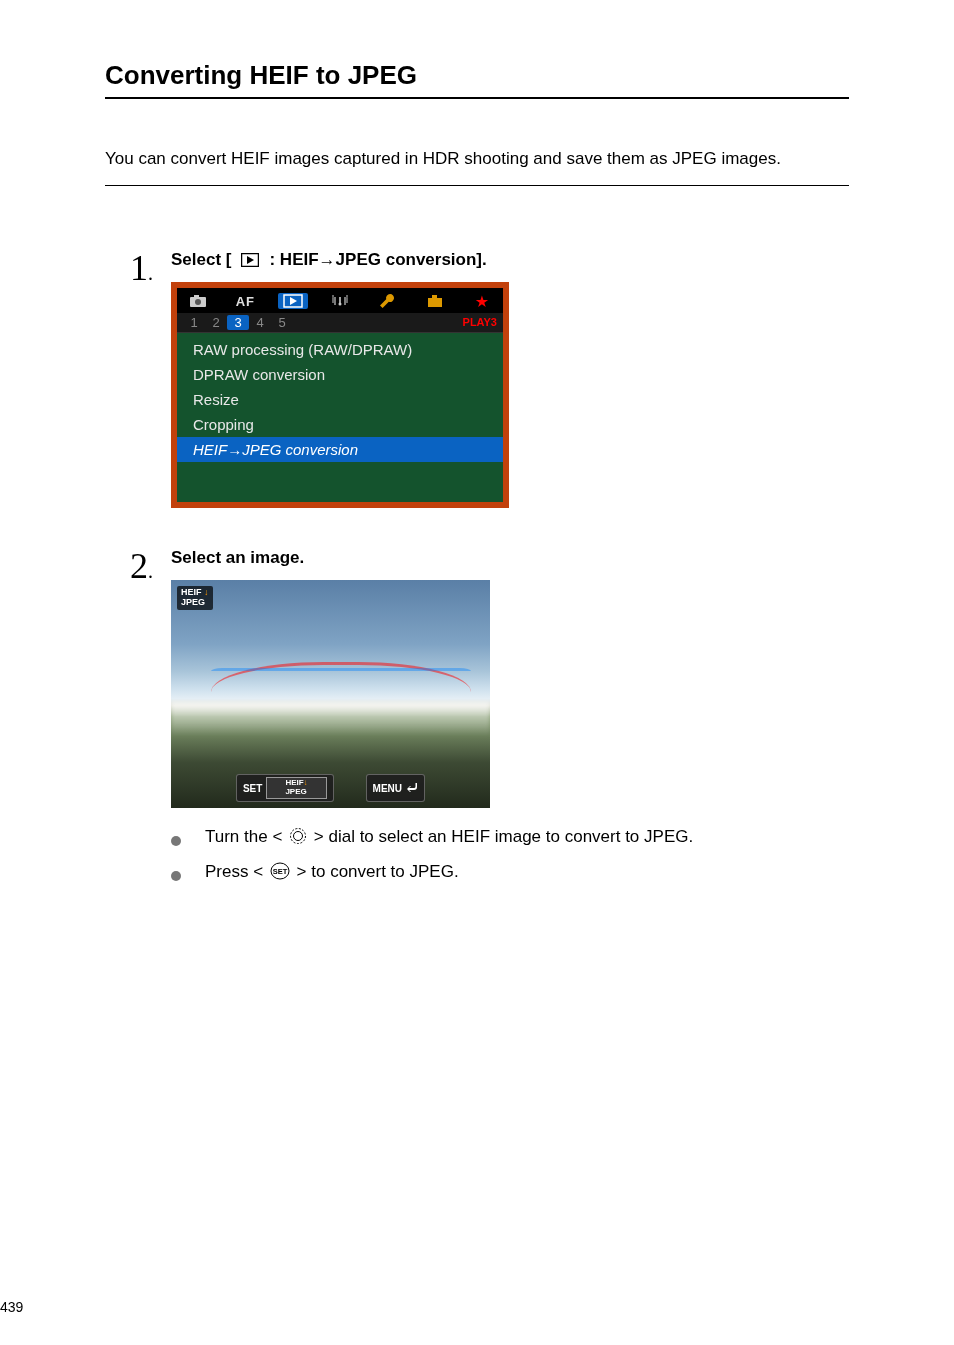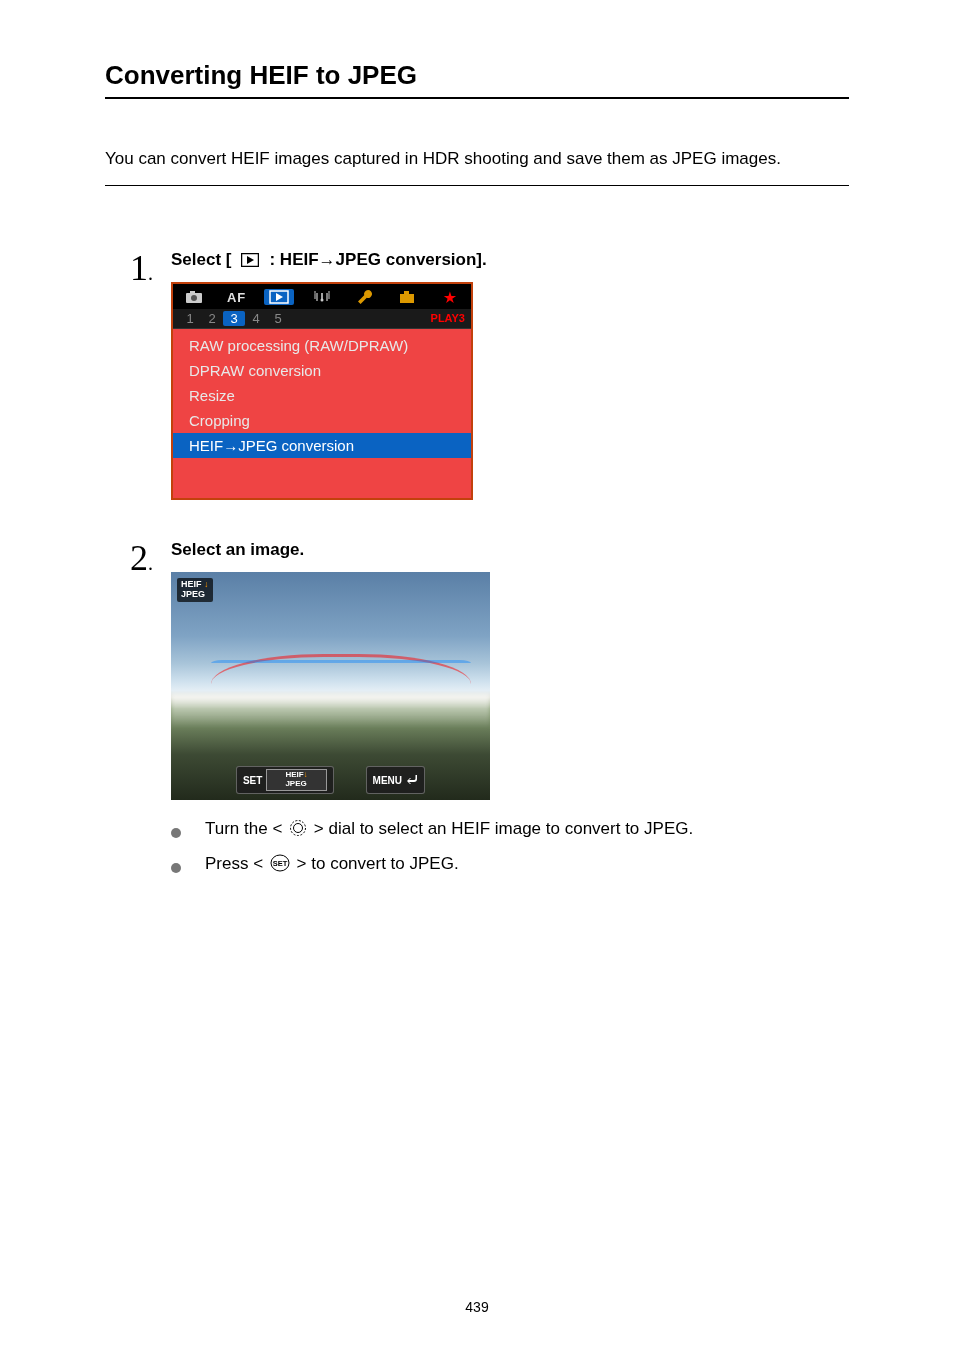--- a/index.html
+++ b/index.html
@@ -48,25 +48,25 @@
   .inline-icon {
     display: inline-flex;
     align-items: center;
     justify-content: center;
     vertical-align: middle;
     margin: 0 2px;
   }
 
   
   .menu-shot {
-    width: 302px;
+    width: 338px;
     background: #000;
     color: #fff;
     font-size: 14px;
-    border: 2px solid #c2410c;
+    border: 6px solid #c2410c;
   }
   .menu-tabs {
     display: flex;
     align-items: center;
     justify-content: space-between;
     background: #000;
     padding: 4px 6px 2px 6px;
   }
   .menu-tabs .tab { width: 30px; display: flex; align-items: center; justify-content: center; }
   .menu-tabs .tab.active { background: #0a63c2; border-radius: 2px; }
@@ -77,23 +77,23 @@
     display: flex;
     align-items: center;
     background: #1a1a1a;
     padding: 2px 6px;
     border-bottom: 1px solid #333;
   }
   .sub-tabs .s { width: 22px; text-align: center; color: #888; font-size: 13px; }
   .sub-tabs .s.active { background: #0a63c2; color: #fff; border-radius: 2px; }
   .sub-tabs .spacer { flex: 1; }
   .sub-tabs .playsec { color: #f00; font-size: 11px; font-weight: bold; }
-  .menu-items { background: #ef4444; padding: 4px 0 40px 0; }
+  .menu-items { background: #14532d; padding: 4px 0 40px 0; }
   .menu-item { padding: 4px 16px; color: #e8e8e8; font-size: 15px; }
-  .menu-item.selected { background: #0a63c2; color: #fff; }
+  .menu-item.selected { background: #0a63c2; color: #fff; font-style: italic; }
 
   
   .image-shot {
     width: 319px;
     height: 228px;
     position: relative;
     overflow: hidden;
     background: linear-gradient(#5a7fa6 0%, #7fa3c4 28%, #a8c4d9 40%, #cfe1ee 48%, #e4eef5 52%, #dfe0d5 55%, #8da27a 60%, #6b7f5b 68%, #3d4a34 80%, #222a1c 100%);
   }
   .image-shot .falls-mist {
@@ -142,21 +142,21 @@
   }
   .bullet-dot {
     width: 10px; height: 10px; border-radius: 50%;
     background: #777; margin-top: 8px; flex: 0 0 auto;
   }
   .dial-icon, .set-icon { margin: 0 2px; }
   .dial-icon svg, .set-icon svg { vertical-align: -3px; }
 
   .page-num {
     position: absolute; bottom: 30px; left: 0; right: 0;
-    text-align: center; font-size: 14px; color: #000; margin-top: 12px;
+    font-size: 14px; color: #000; margin-top: 12px;
   }
 </style>
 </head>
 <body>
 
 <h1 class="page-title">Converting HEIF to JPEG</h1>
 
 <p class="intro">You can convert HEIF images captured in HDR shooting and save them as JPEG images.</p>
 
 <div class="steps">

